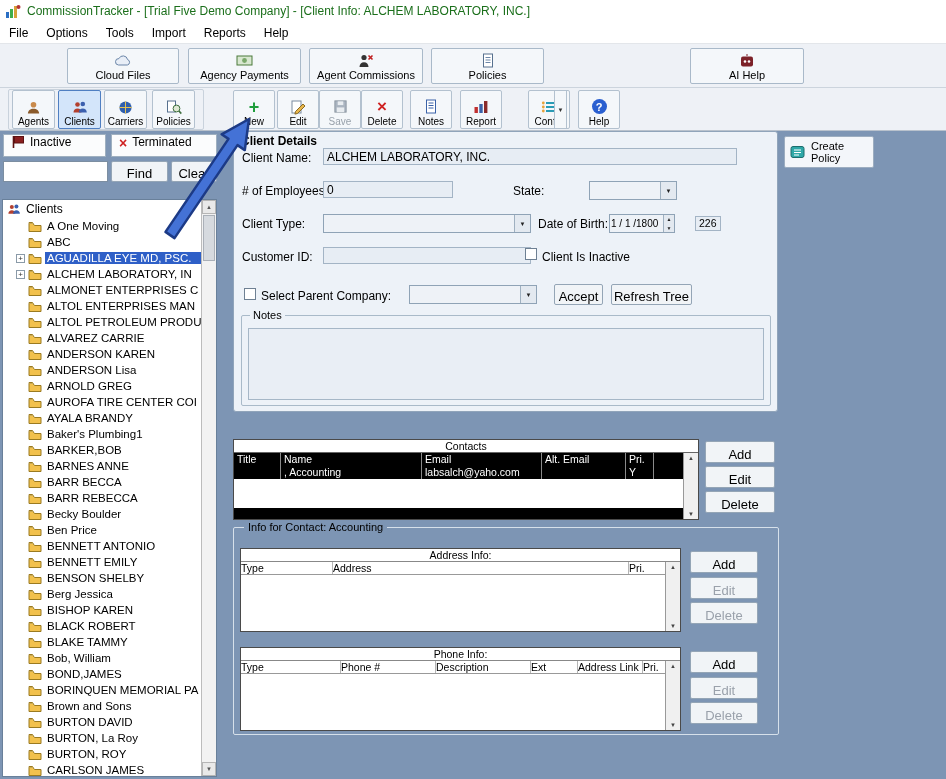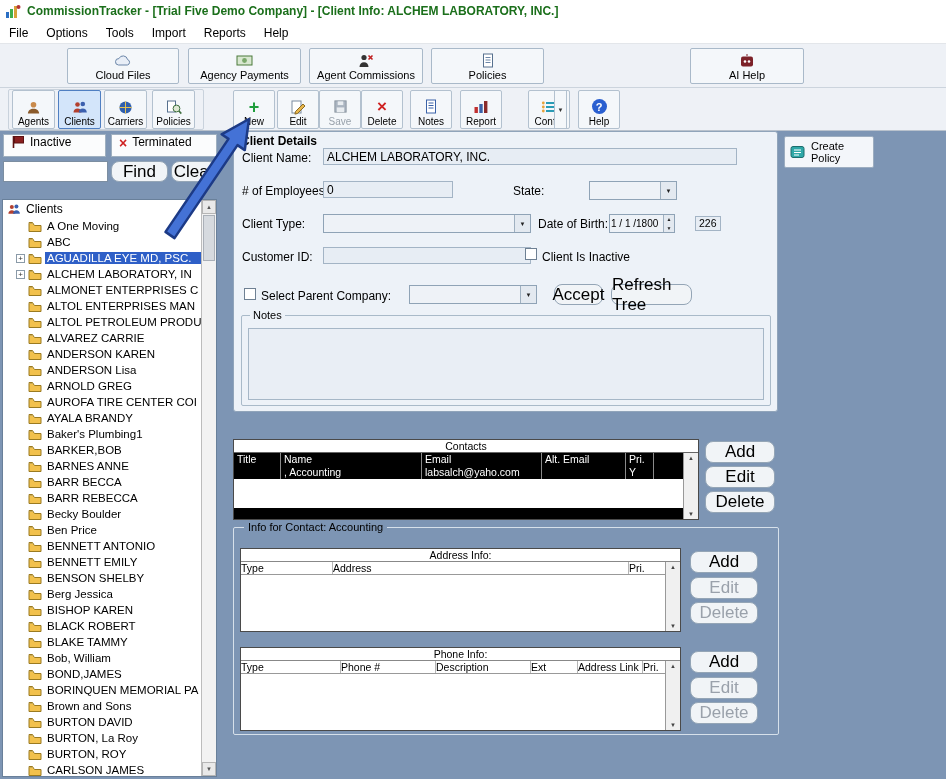--- a/index.html
+++ b/index.html
@@ -1,41 +1,41 @@
 <!DOCTYPE html>
 <html><head>
 <meta charset="utf-8">
 <style>
 *{box-sizing:border-box;margin:0;padding:0}
 body{background:#5f7189}
 .screen{position:relative;width:946px;height:779px;background:#7d95b4;font-family:"Liberation Sans",sans-serif;font-size:12px;color:#000;overflow:hidden}
 
 
 .titlebar{position:absolute;left:0;top:0;width:100%;height:22px;background:#fff;display:flex;align-items:center;gap:6px;padding:0 5px}
-.title-text{color:#1b6f1b;font-weight:bold;font-size:12px;white-space:nowrap}
+.title-text{color:#1b6f1b;font-weight:normal;font-size:12px;white-space:nowrap}
 .menubar{position:absolute;left:0;top:22px;width:100%;height:22px;background:#fff;display:flex;align-items:center;border-bottom:1px solid #e3e6ea}
 .menu-item{padding:3px 9px;cursor:default}
 
 
 .toolbar1{position:absolute;left:0;top:44px;width:100%;height:44px;background:#eef1f6;border-bottom:1px solid #ccd4dd}
 .toolbar2{position:absolute;left:0;top:88px;width:100%;height:43px;background:#eef1f6;border-bottom:1px solid #b9c2cd}
 .big-btn{position:absolute;top:4px;height:36px;background:#f4f7fa;border:1px solid #a9b9c9;border-radius:2px;display:flex;flex-direction:column;align-items:center;justify-content:center;font-size:11px;line-height:12px}
 .mod-group{position:absolute;left:8px;top:1px;width:196px;height:41px;border:1px solid #c9d2dc;border-radius:2px}
 .mod-btn{position:absolute;top:2px;width:43px;height:39px;background:#f4f7fa;border:1px solid #b3c1cf;border-radius:2px;display:flex;flex-direction:column;align-items:center;justify-content:flex-end;padding-bottom:1px;font-size:10px}
 .mod-btn.selected{background:#d3e5fa;border-color:#4f7fc2}
 .act-btn{position:absolute;top:2px;width:42px;height:39px;background:#f4f7fa;border:1px solid #b3c1cf;border-radius:2px;display:flex;flex-direction:column;align-items:center;justify-content:flex-end;padding-bottom:1px;gap:1px;font-size:10px}
 .act-btn.disabled{color:#98a1ab}
 .drop-btn{position:absolute;top:2px;width:13px;height:39px;background:#f4f7fa;border:1px solid #b3c1cf;display:flex;align-items:center;justify-content:center;font-size:6px;color:#333}
 .ic{height:17px;display:flex;align-items:center;justify-content:center}
 .glyph-plus{color:#1f9e3c;font-weight:900;font-size:18px;line-height:16px}
 .glyph-x{color:#cf2222;font-weight:900;font-size:17px;line-height:16px}
 .glyph-help{width:15px;height:15px;border-radius:8px;background:#2a5fd0;color:#fff;font-weight:bold;font-size:11px;display:flex;align-items:center;justify-content:center}
 
 
-.btn{background:#f1f4f7;border:1px solid #94a5b6;border-radius:8px;display:flex;align-items:center;justify-content:center;font-size:17px;cursor:default}
+.btn{background:#f1f4f7;border:1px solid #94a5b6;border-radius:2px;display:flex;align-items:flex-end;justify-content:center;font-size:13px;cursor:default}
 .btn.disabled{color:#9aa1ab}
 .cbx{position:absolute;width:12px;height:12px;background:#fff;border:1px solid #6e8093}
 .fld{background:#e7edf4;border:1px solid #a3b4c5;font-size:12px;padding:0 3px;font-family:"Liberation Sans",sans-serif;color:#000}
 .combo{position:absolute;height:19px;background:#eef2f7;border:1px solid #8fa3b6;display:flex}
 .combo .val{flex:1;font-size:11px;padding:2px 3px;overflow:hidden}
 .combo .arrow{width:16px;background:#e3e9f0;border-left:1px solid #9fb0c0;display:flex;align-items:center;justify-content:center;font-size:6px;color:#222}
 .spin{width:11px;display:flex;flex-direction:column;border-left:1px solid #9fb0c0}
 .spin span{flex:1;font-size:5px;display:flex;align-items:center;justify-content:center;background:#e3e9f0;color:#222}
 
 

